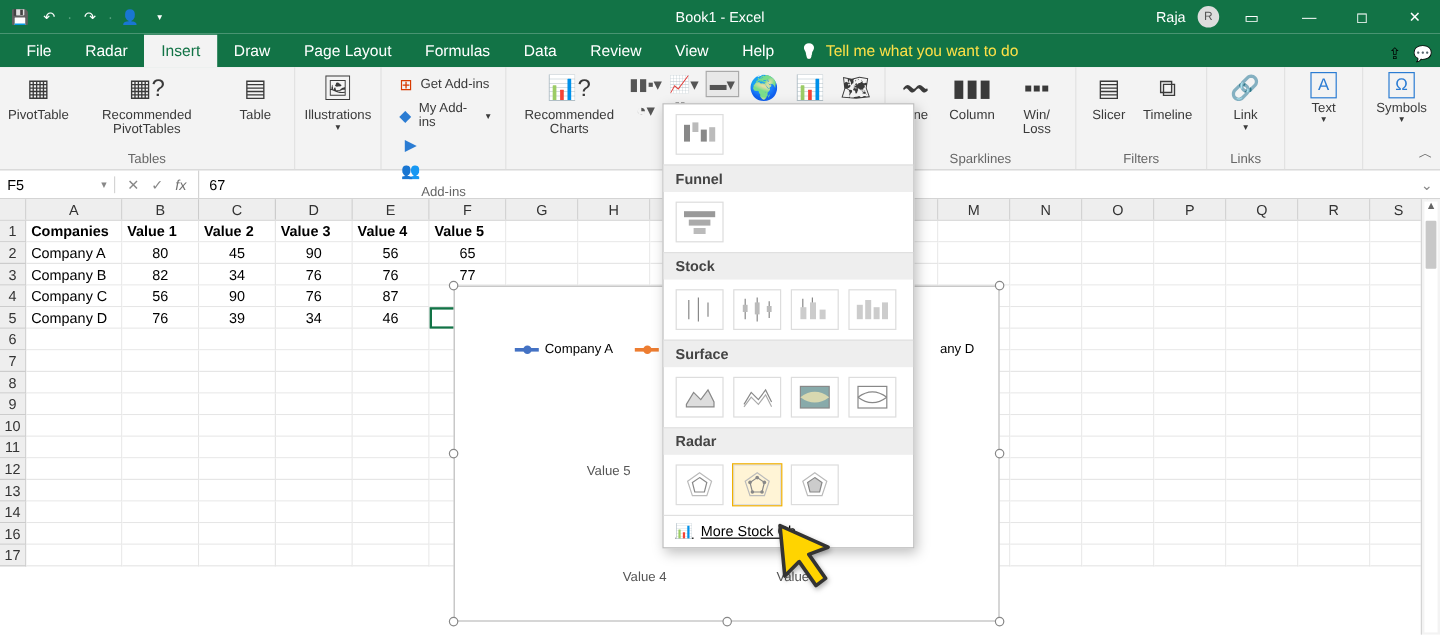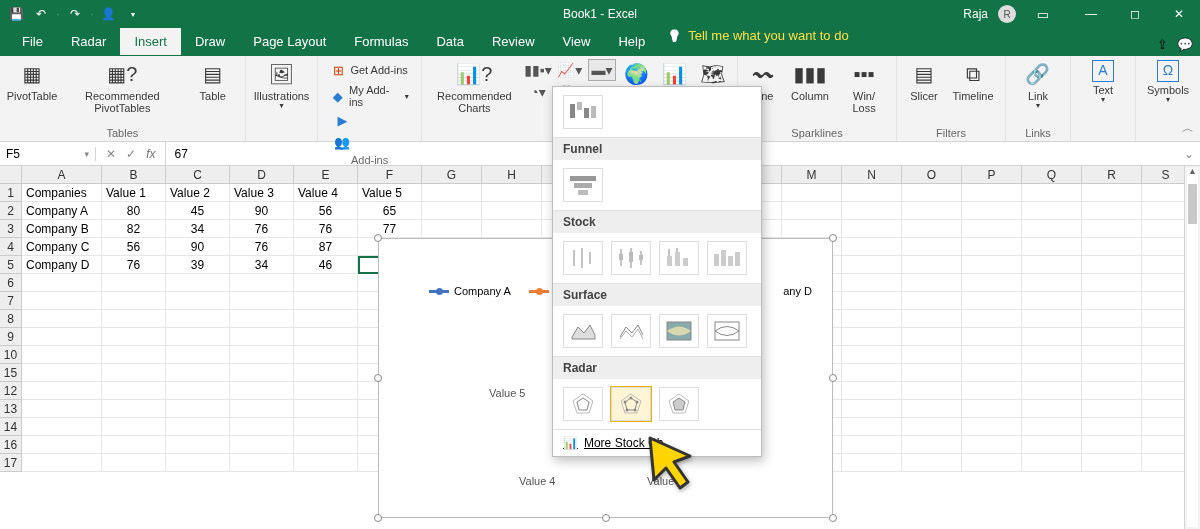--- a/index.html
+++ b/index.html
@@ -10,21 +10,21 @@
 .qat { display: flex; gap: 2px; padding-left: 6px; align-items: center; }
 .qat .qicon { width: 22px; height: 22px; display: flex; align-items: center; justify-content: center; cursor: pointer; }
 .qat .sep { color: #5fa885; margin: 0 2px; }
 .title-center { position: absolute; left: 50%; transform: translateX(-50%); }
 .title-right { position: absolute; right: 4px; display: flex; align-items: center; gap: 10px; }
 .avatar { width: 18px; height: 18px; border-radius: 50%; background: #ddd; color: #555; display: flex; align-items: center; justify-content: center; font-size: 10px; }
 .winbtn { width: 34px; height: 22px; display: flex; align-items: center; justify-content: center; cursor: pointer; }
 .ribbon-display-icon { margin-right: 4px; font-size: 13px; }
 
 
-.tabs { height: 28px; background: #127346; display: flex; align-items: flex-start; padding-left: 8px; position: relative; }
+.tabs { height: 28px; background: #127346; display: flex; align-items: center; padding-left: 8px; position: relative; }
 .tab { padding: 6px 14px; color: #fff; font-size: 13px; cursor: pointer; }
 .tab.active { background: #f3f3f3; color: #127346; }
 .tellme { display: flex; align-items: center; gap: 6px; color: #fde047; margin-left: 8px; font-size: 13px; }
 .tellme .bulb::before { content: "💡"; filter: grayscale(1) brightness(2); font-size: 12px;}
 .tabs-right { position: absolute; right: 6px; bottom: 4px; display: flex; gap: 10px; }
 
 
 .ribbon { height: 86px; background: #f3f3f3; border-bottom: 1px solid #d4d4d4; display: flex; position: relative; }
 .group { border-right: 1px solid #e2e2e2; padding: 4px 8px 2px; display: flex; flex-direction: column; justify-content: space-between; }
 .group-buttons { display: flex; gap: 6px; align-items: flex-start; }
@@ -49,21 +49,21 @@
 
 .grid-wrap { position: relative; height: 363px; }
 .colhdrs { display: flex; height: 18px; border-bottom: 1px solid #ccc; font-size: 12px; color: #333; background: #eee; }
 .rownum-col { width: 22px; background: #eee; border-right: 1px solid #ccc; }
 .colhdr { border-right: 1px solid #ccc; text-align: center; line-height: 18px; background: #eee; }
 .grid-body { position: absolute; top: 18px; left: 0; right: 0; bottom: 0; }
 .row { display: flex; height: 18px; font-size: 12px; }
 .rownum { width: 22px; background: #eee; border-right: 1px solid #ccc; border-bottom: 1px solid #ccc; text-align: center; line-height: 18px; color: #333; }
 .cell { border-right: 1px solid #e6e6e6; border-bottom: 1px solid #e6e6e6; padding: 0 4px; line-height: 18px; overflow: hidden; white-space: nowrap; background:#fff; }
 .cell.num { text-align: center; }
-.cell.hdr { font-weight: 400; }
+.cell.hdr { font-weight: 700; }
 .cell.selected { outline: 2px solid #127346; outline-offset: -2px; }
 .scroll-v { position: absolute; right: 0; top: 0; width: 16px; bottom: 0; background: #f3f3f3; border-left: 1px solid #d4d4d4; }
 .scroll-v::before { content:""; position:absolute; top:2px; left:2px; right:2px; bottom:2px; background:#fff; }
 .scroll-v .arrow-up { position:absolute; top:0; left:0; right:0; height:16px; text-align:center; font-size:9px; color:#666; cursor:pointer;}
 .scroll-v .thumb { position:absolute; top:18px; left:3px; right:3px; height:40px; background:#c8c8c8; border-radius:1px;}
 
 
 .chart-obj { position: absolute; left: 378px; top: 72px; width: 455px; height: 280px; border: 1px solid #bbb; background: #fff; }
 .chart-obj .handle { position:absolute; width:8px; height:8px; background:#fff; border:1px solid #888; border-radius:50%; }
 .h-tl{top:-5px;left:-5px}.h-tr{top:-5px;right:-5px}.h-bl{bottom:-5px;left:-5px}.h-br{bottom:-5px;right:-5px}
@@ -545,21 +545,21 @@
         <div class="cell cL"></div>
         <div class="cell cM"></div>
         <div class="cell cN"></div>
         <div class="cell cO"></div>
         <div class="cell cP"></div>
         <div class="cell cQ"></div>
         <div class="cell cR"></div>
         <div class="cell cS"></div>
       </div>
       <div class="row">
-        <div class="rownum">15</div>
+        <div class="rownum">11</div>
         <div class="cell cA"></div>
         <div class="cell cB"></div>
         <div class="cell cC"></div>
         <div class="cell cD"></div>
         <div class="cell cE"></div>
         <div class="cell cF"></div>
         <div class="cell cG"></div>
         <div class="cell cH"></div>
         <div class="cell cI"></div>
         <div class="cell cJ"></div>

